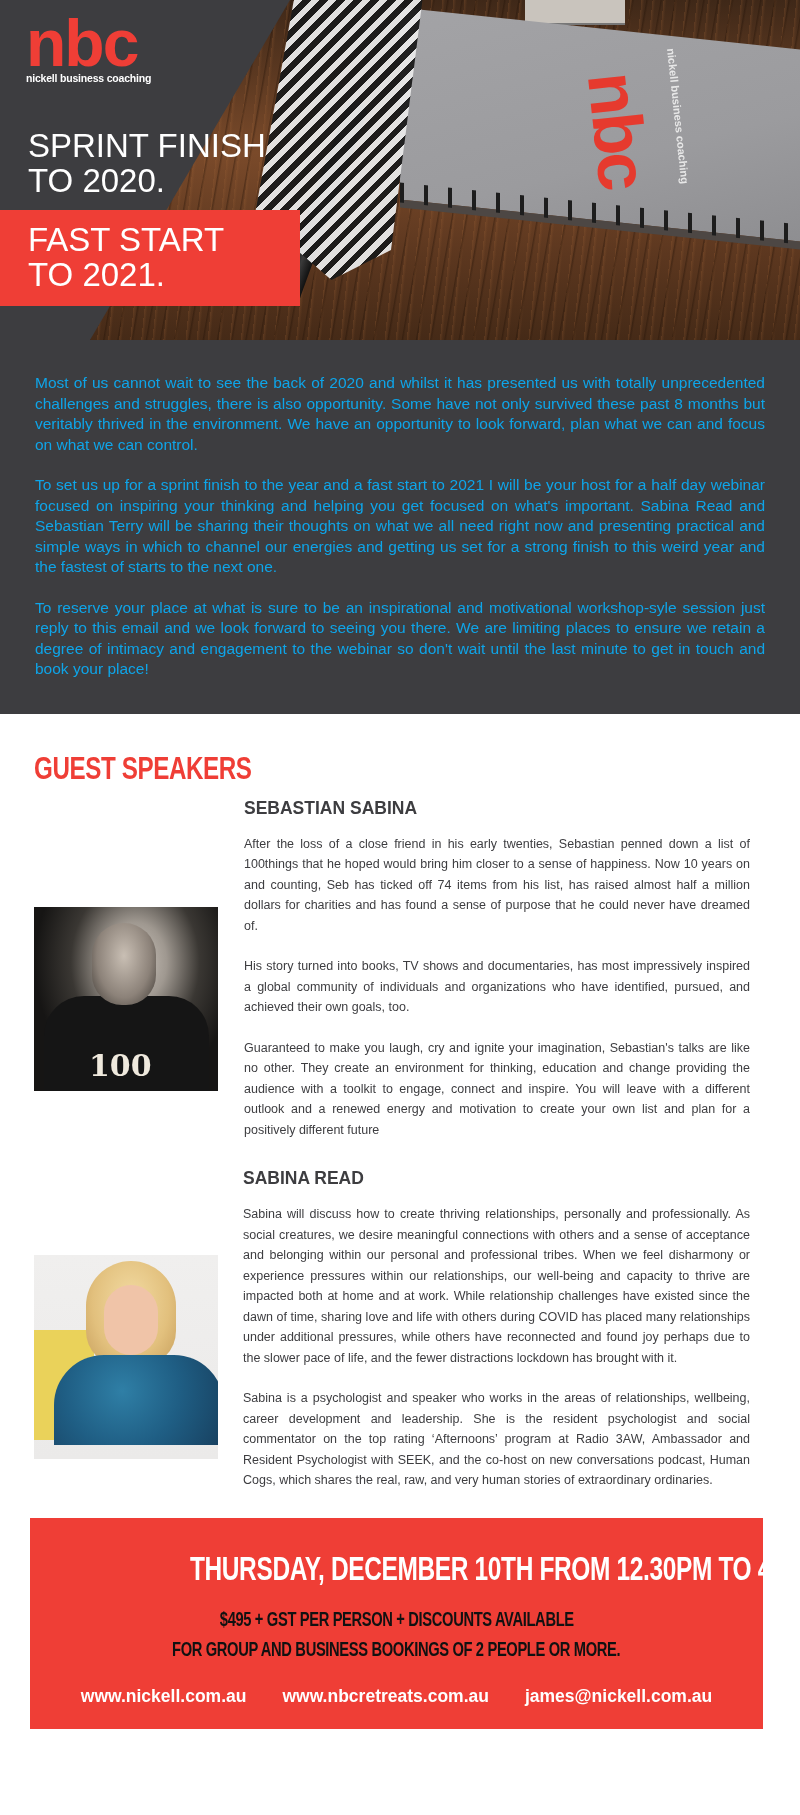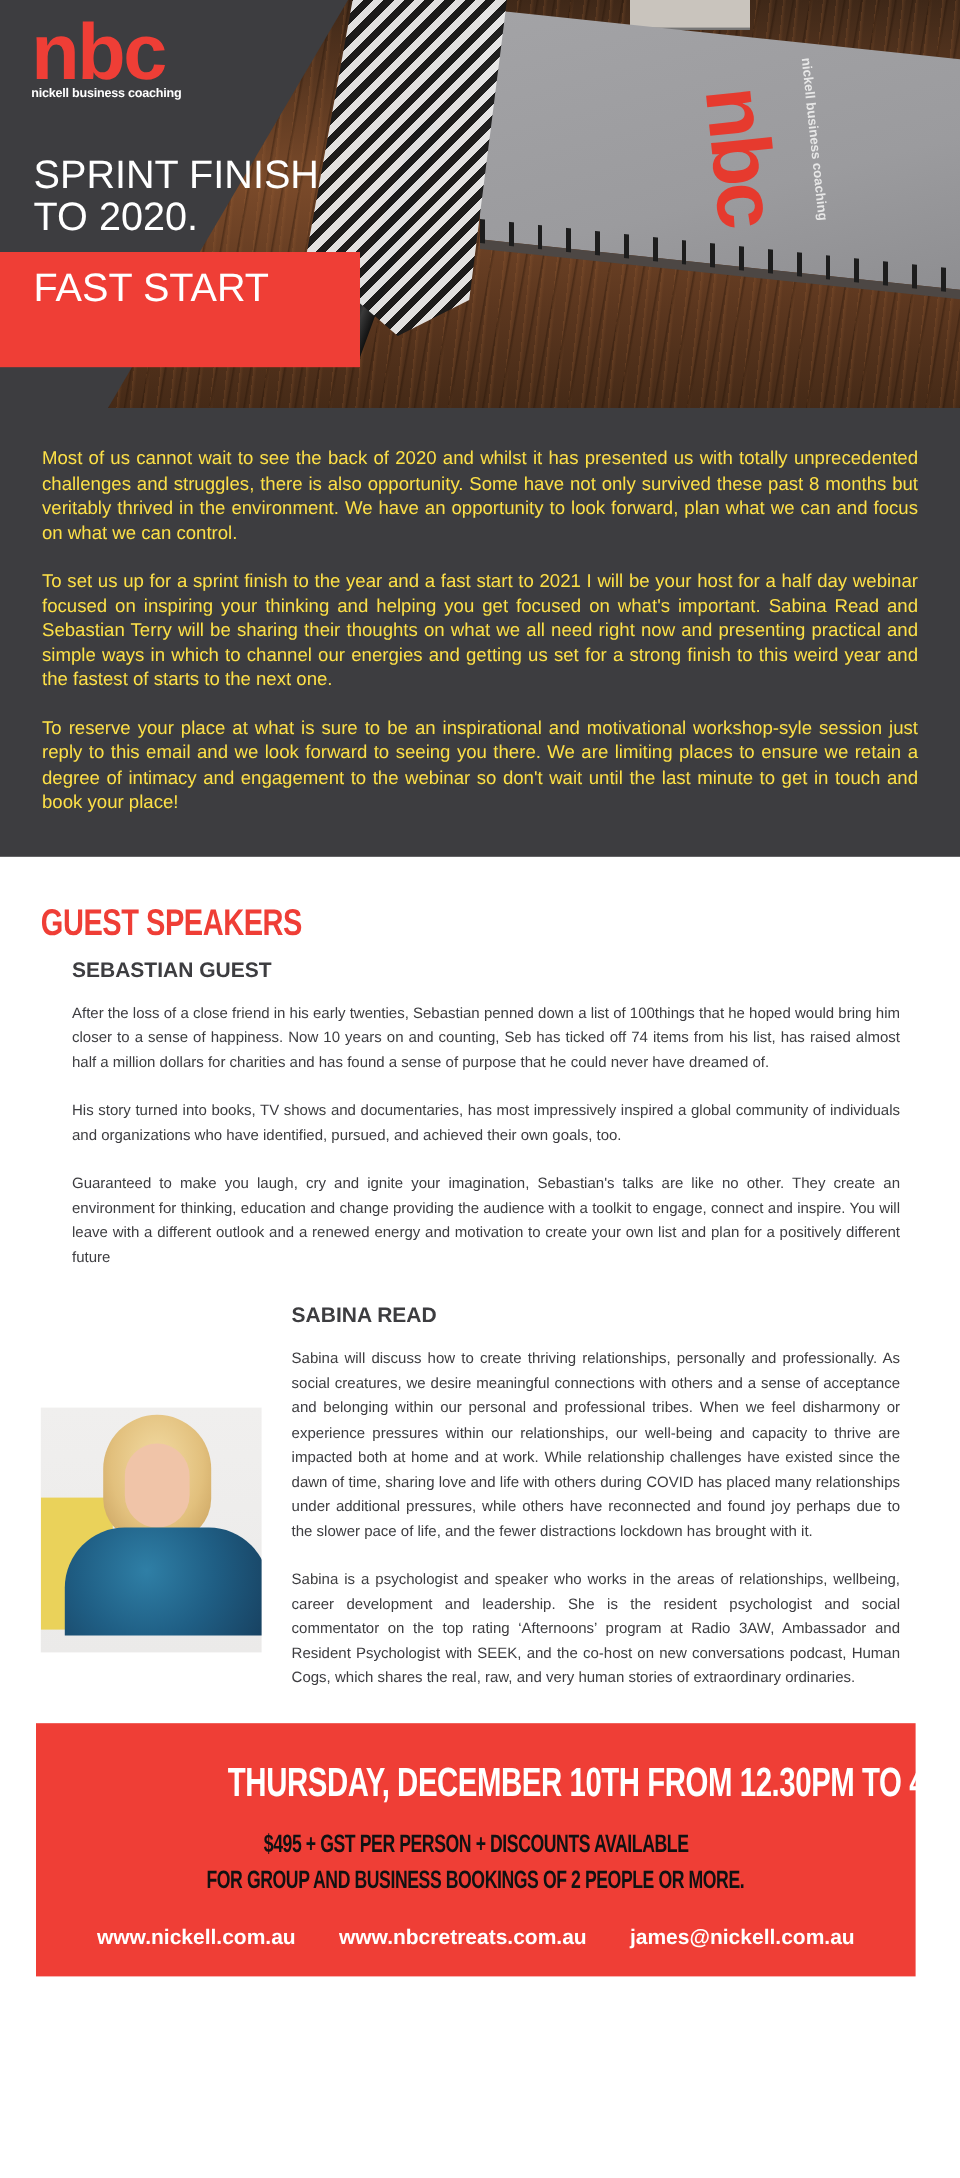--- a/index.html
+++ b/index.html
@@ -39,21 +39,21 @@
     .logo { position: absolute; left: 26px; top: 16px; }
     .logo-mark { color: #ef3e36; font-weight: bold; font-size: 66px; line-height: 54px; letter-spacing: -2px; }
     .logo-sub { color: #ffffff; font-size: 10.5px; font-weight: bold; letter-spacing: -0.2px; margin-top: 2px; }
     .hero-title { position: absolute; left: 28px; top: 128px; color: #ffffff; font-weight: normal;
       font-size: 33px; line-height: 35px; }
     .hero-red { position: absolute; left: 0; top: 210px; width: 300px; height: 96px; background: #ef3e36; }
     .hero-red-text { position: absolute; left: 28px; top: 222px; color: #ffffff; font-weight: normal;
       font-size: 33px; line-height: 35px; }
 
     
-    .intro { background: #3d3d40; padding: 33px 35px 34px 35px; color: #fde047; }
+    .intro { background: #3d3d40; padding: 33px 35px 34px 35px; color: #0ea5e9; }
     .intro p { font-size: 15.5px; line-height: 20.5px; text-align: justify; margin-bottom: 20px; }
     .intro p:last-child { margin-bottom: 0; }
 
     
     .speakers { padding: 38px 50px 0 34px; }
     .section-title { color: #ef3e36; font-weight: bold; font-size: 31px; letter-spacing: -0.5px;
       transform: scaleX(0.78); transform-origin: left center; line-height: 34px; }
     .speaker { display: flex; position: relative; }
     .speaker-photo { flex: 0 0 184px; display: flex; align-items: center; }
     .photo { width: 184px; height: 184px; position: relative; overflow: hidden; }
@@ -105,35 +105,43 @@
     <div class="logo-sub">nickell business coaching</div>
   </div>
 
   <h1 class="hero-title">
     <div>SPRINT FINISH</div>
     <div>TO 2020.</div>
   </h1>
   <div class="hero-red"></div>
   <h2 class="hero-red-text">
     <div>FAST START</div>
+    <div>TO 2021.</div>
   </h2>
 </header>
 
 <section class="intro">
   <p>Most of us cannot wait to see the back of 2020 and whilst it has presented us with totally unprecedented challenges and struggles, there is also opportunity. Some have not only survived these past 8 months but veritably thrived in the environment. We have an opportunity to look forward, plan what we can and focus on what we can control.</p>
   <p>To set us up for a sprint finish to the year and a fast start to 2021 I will be your host for a half day webinar focused on inspiring your thinking and helping you get focused on what's important. Sabina Read and Sebastian Terry will be sharing their thoughts on what we all need right now and presenting practical and simple ways in which to channel our energies and getting us set for a strong finish to this weird year and the fastest of starts to the next one.</p>
   <p>To reserve your place at what is sure to be an inspirational and motivational workshop-syle session just reply to this email and we look forward to seeing you there. We are limiting places to ensure we retain a degree of intimacy and engagement to the webinar so don't wait until the last minute to get in touch and book your place!</p>
 </section>
 
 <section class="speakers">
   <h2 class="section-title">GUEST SPEAKERS</h2>
 
   <div class="speaker" style="margin-top:12px;">
+    <div class="speaker-photo" style="padding-top:60px;">
+      <div class="photo photo-seb">
+        <div class="shirt"></div>
+        <div class="head"></div>
+        <div class="shirt-text">100</div>
+      </div>
+    </div>
     <div class="speaker-body" style="padding-left:26px;">
-      <h3 class="speaker-name" style="margin-bottom:16px;">SEBASTIAN GUEST</h3>
+      <h3 class="speaker-name" style="margin-bottom:16px;">SEBASTIAN SABINA</h3>
       <p>After the loss of a close friend in his early twenties,  Sebastian penned down a list of 100things that he hoped would bring him closer to a sense of happiness. Now 10 years on and counting, Seb has ticked off 74 items from his list, has raised almost half a million dollars for charities and has found a sense of purpose that he could never have dreamed of.</p>
       <p>His story turned into books, TV shows and documentaries, has most impressively inspired a global community of individuals and organizations who have identified, pursued, and achieved their own goals, too.</p>
       <p>Guaranteed to make you laugh, cry and ignite your imagination, Sebastian's talks are like no other. They create an environment for thinking, education and change providing the audience with a toolkit to engage, connect and inspire. You will leave with a different outlook and a renewed energy and motivation to create your own list and plan for a positively different future</p>
     </div>
   </div>
 
   <div class="speaker" style="margin-top:28px;">
     <div class="speaker-photo" style="padding-top:55px;">
       <div class="photo photo-sab" style="height:204px;">
         <div class="chair"></div>

